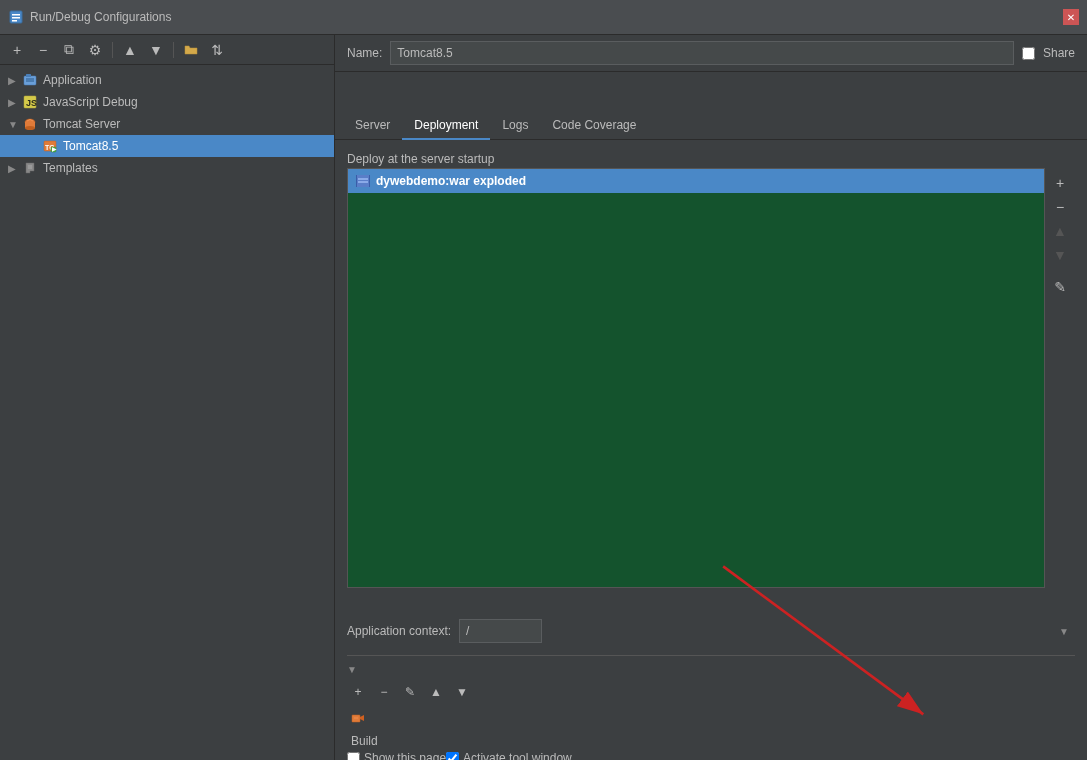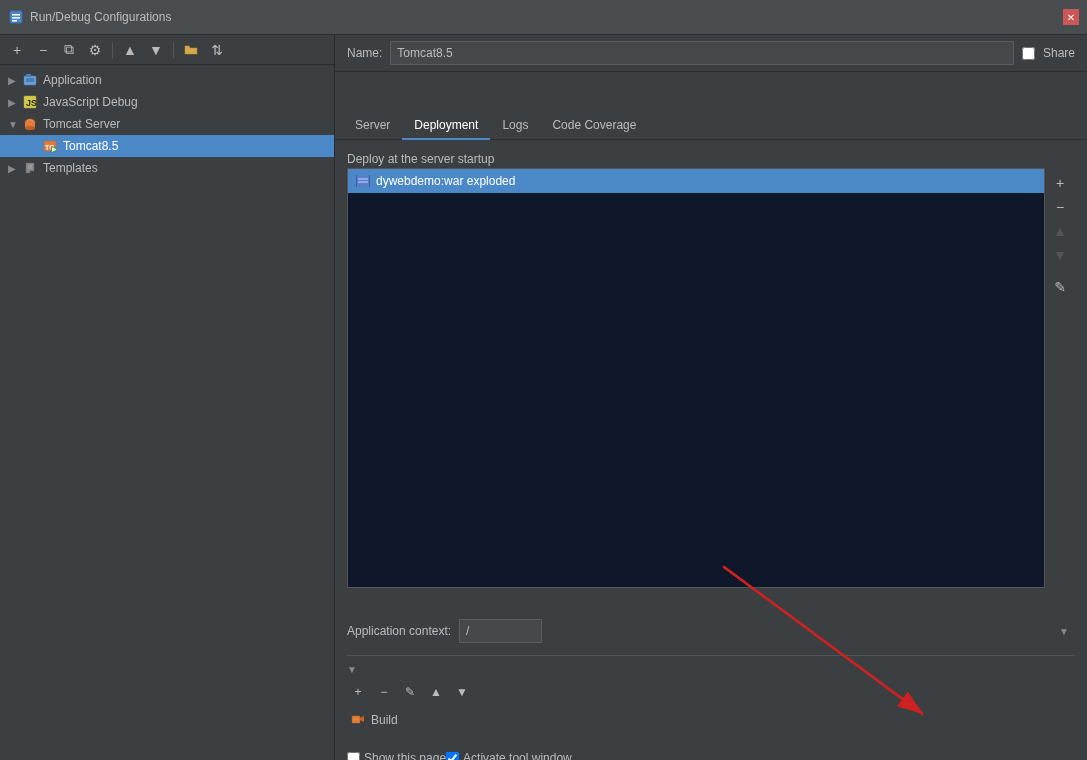--- a/index.html
+++ b/index.html
@@ -207,25 +207,26 @@
     }
 
     .deploy-list-container {
       display: flex;
       gap: 0;
       margin-bottom: 12px;
     }
 
     .deploy-list {
       flex: 1;
-      background: #0f172a;
+      background: #14532d;
       border: 1px solid #555;
       min-height: 420px;
       max-height: 420px;
       overflow-y: auto;
+      font-weight: bold;
     }
 
     .deploy-item {
       display: flex;
       align-items: center;
       height: 24px;
       padding: 0 8px;
       cursor: pointer;
       gap: 6px;
     }
@@ -332,24 +333,25 @@
       border: none;
       cursor: pointer;
       display: flex;
       align-items: center;
       justify-content: center;
       color: #bbbbbb;
       font-size: 12px;
     }
     .before-launch-item {
       display: flex;
-      align-items: center;
+      align-items: flex-start;
       gap: 6px;
       padding: 2px 4px;
       height: 22px;
+      flex-direction: column;
     }
     .build-icon {
       color: #e07b39;
       font-size: 13px;
     }
     .before-launch-options {
       display: flex;
       align-items: center;
       gap: 0;
       margin-top: 20px;

